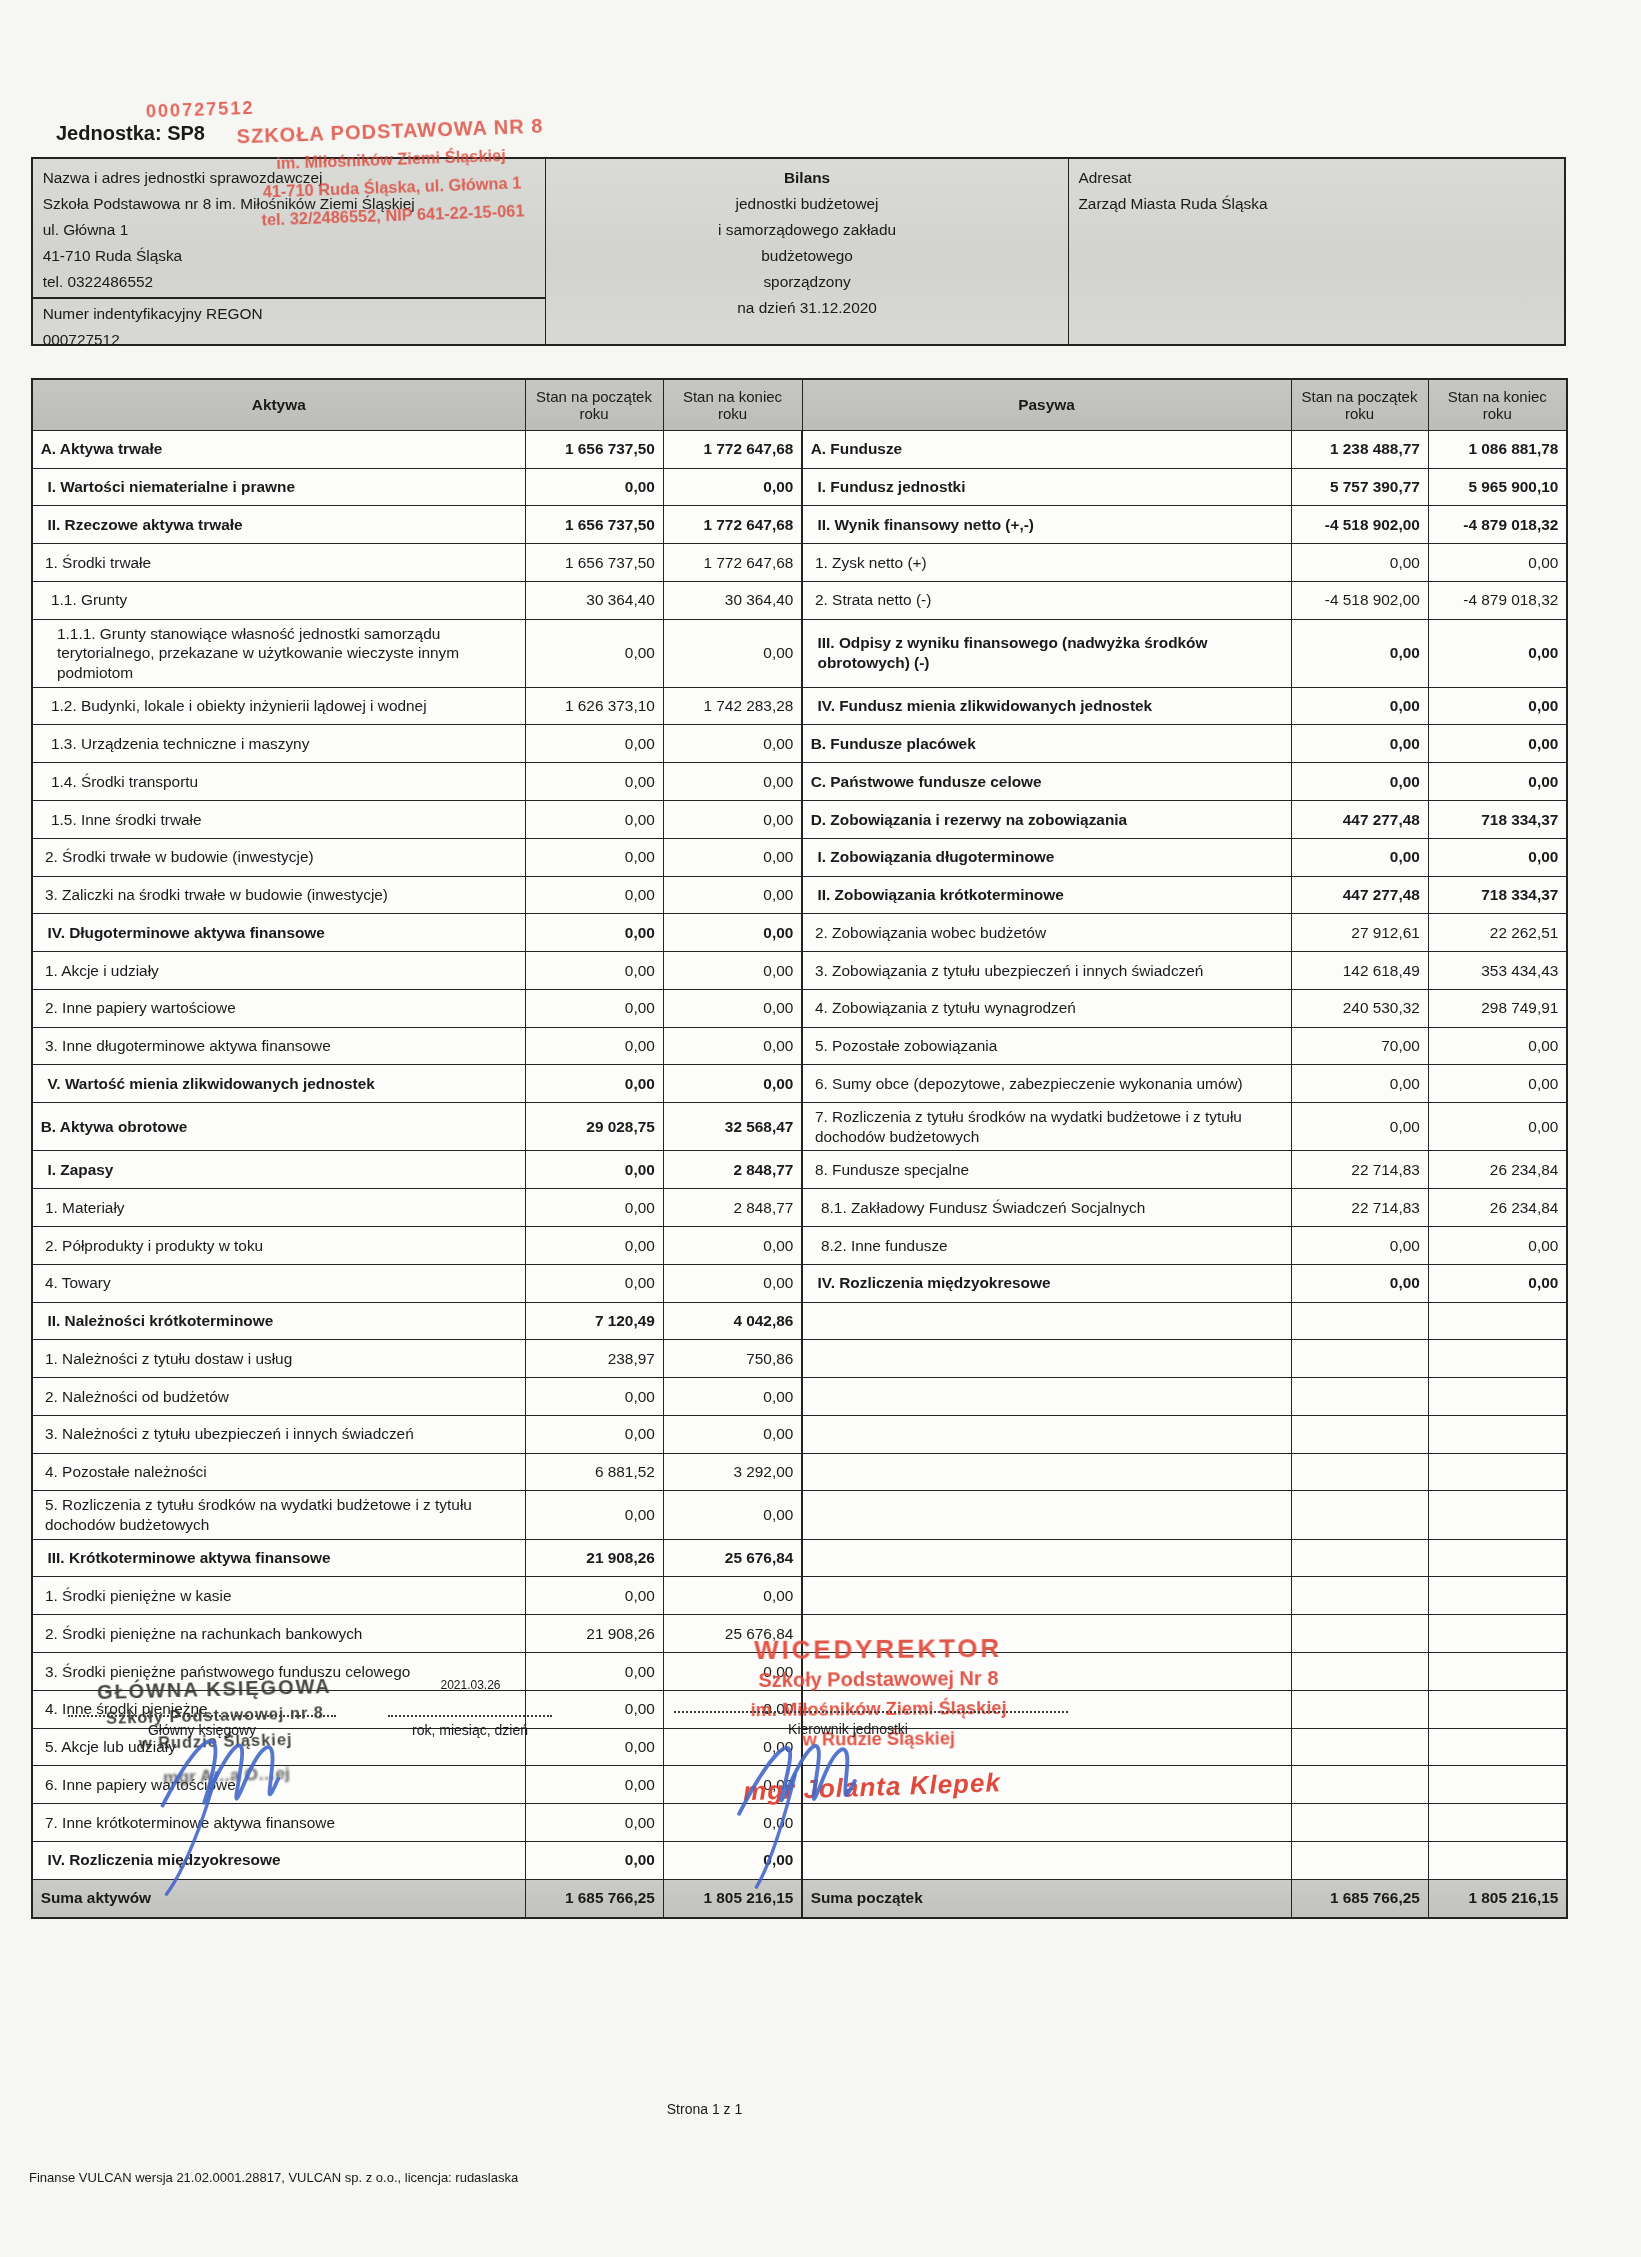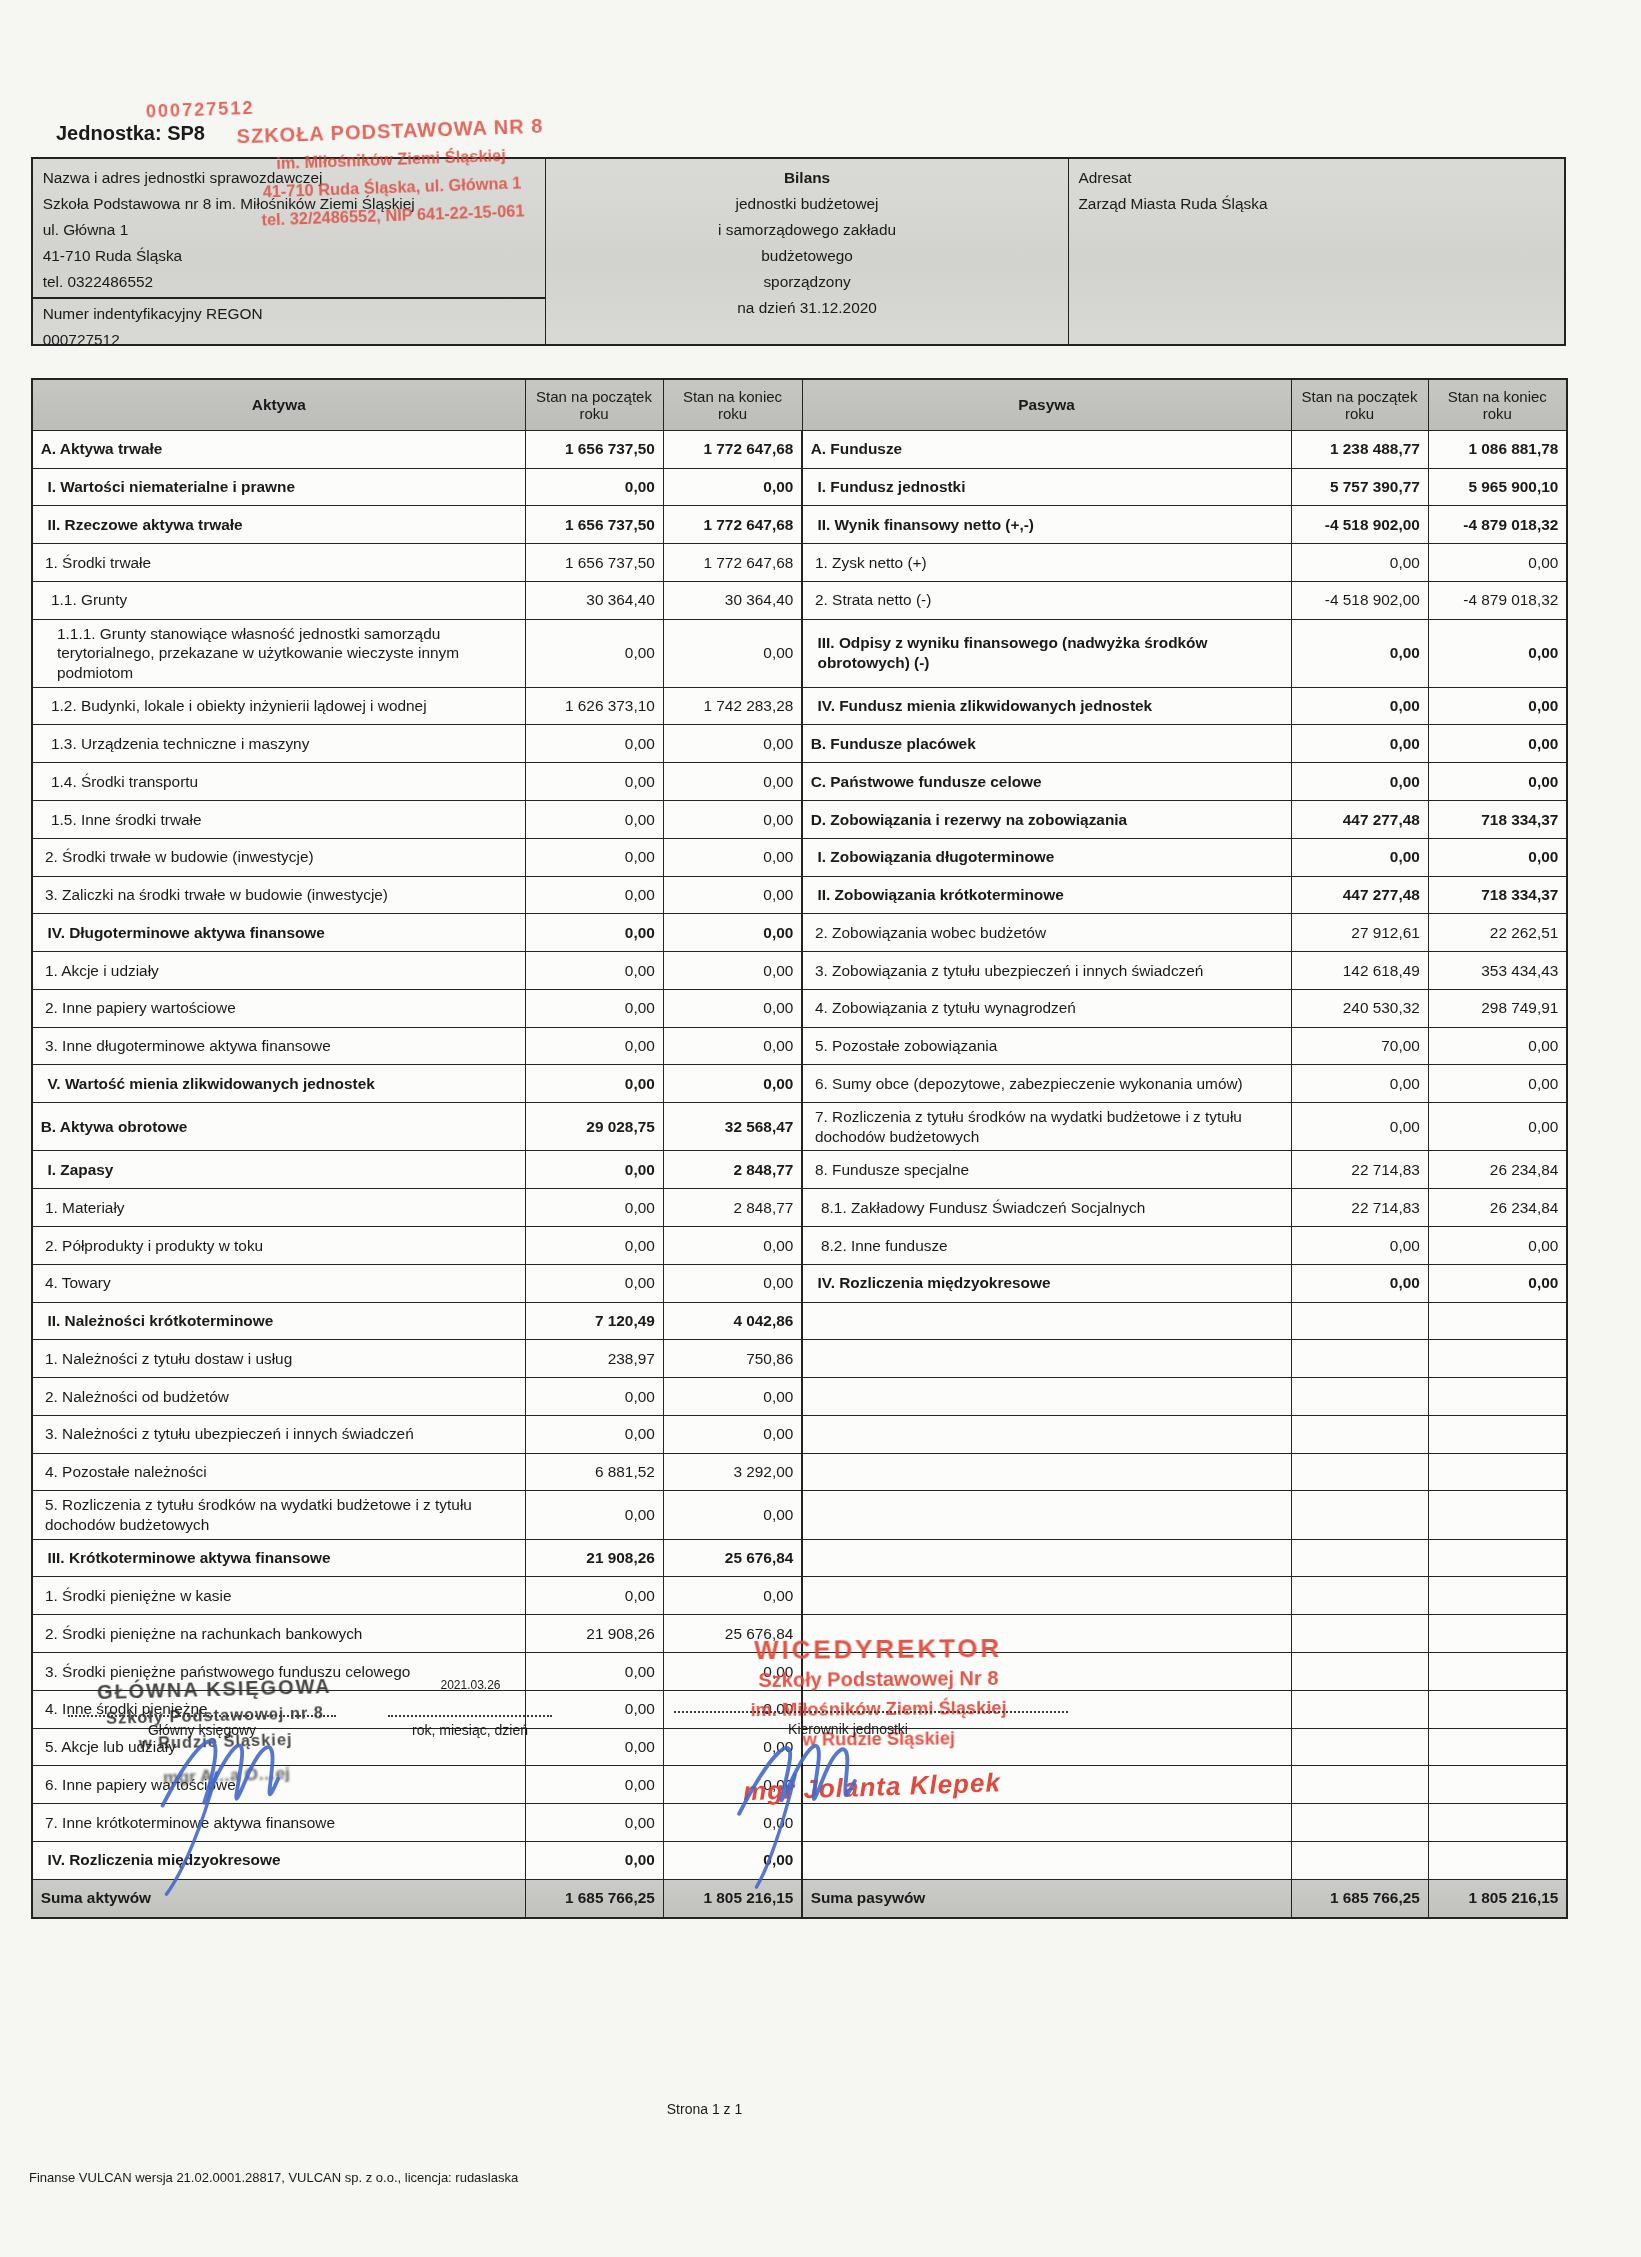--- a/index.html
+++ b/index.html
@@ -454,21 +454,21 @@
         <td class="num bcell-b">0,00</td>
         <td class="num bcell-b">0,00</td>
         <td class="lab pl i0"></td>
         <td class="num"></td>
         <td class="num"></td>
       </tr>
       <tr class="total">
         <td class="lab i0 bcell-b">Suma aktywów</td>
         <td class="num bcell-b">1 685 766,25</td>
         <td class="num bcell-b">1 805 216,15</td>
-        <td class="lab pl i0 bcell-b">Suma pasywów</td>
+        <td class="lab pl i0 bcell-b">Suma początek</td>
         <td class="num bcell-b">1 685 766,25</td>
         <td class="num bcell-b">1 805 216,15</td>
       </tr>
     </tbody>
 </table>
 
 <div class="abs" id="sig-left-stamp">
     <div class="l0">GŁÓWNA KSIĘGOWA</div>
     <div class="l1">Szkoły Podstawowej nr 8</div>
     <div class="l2">w Rudzie Śląskiej</div>

